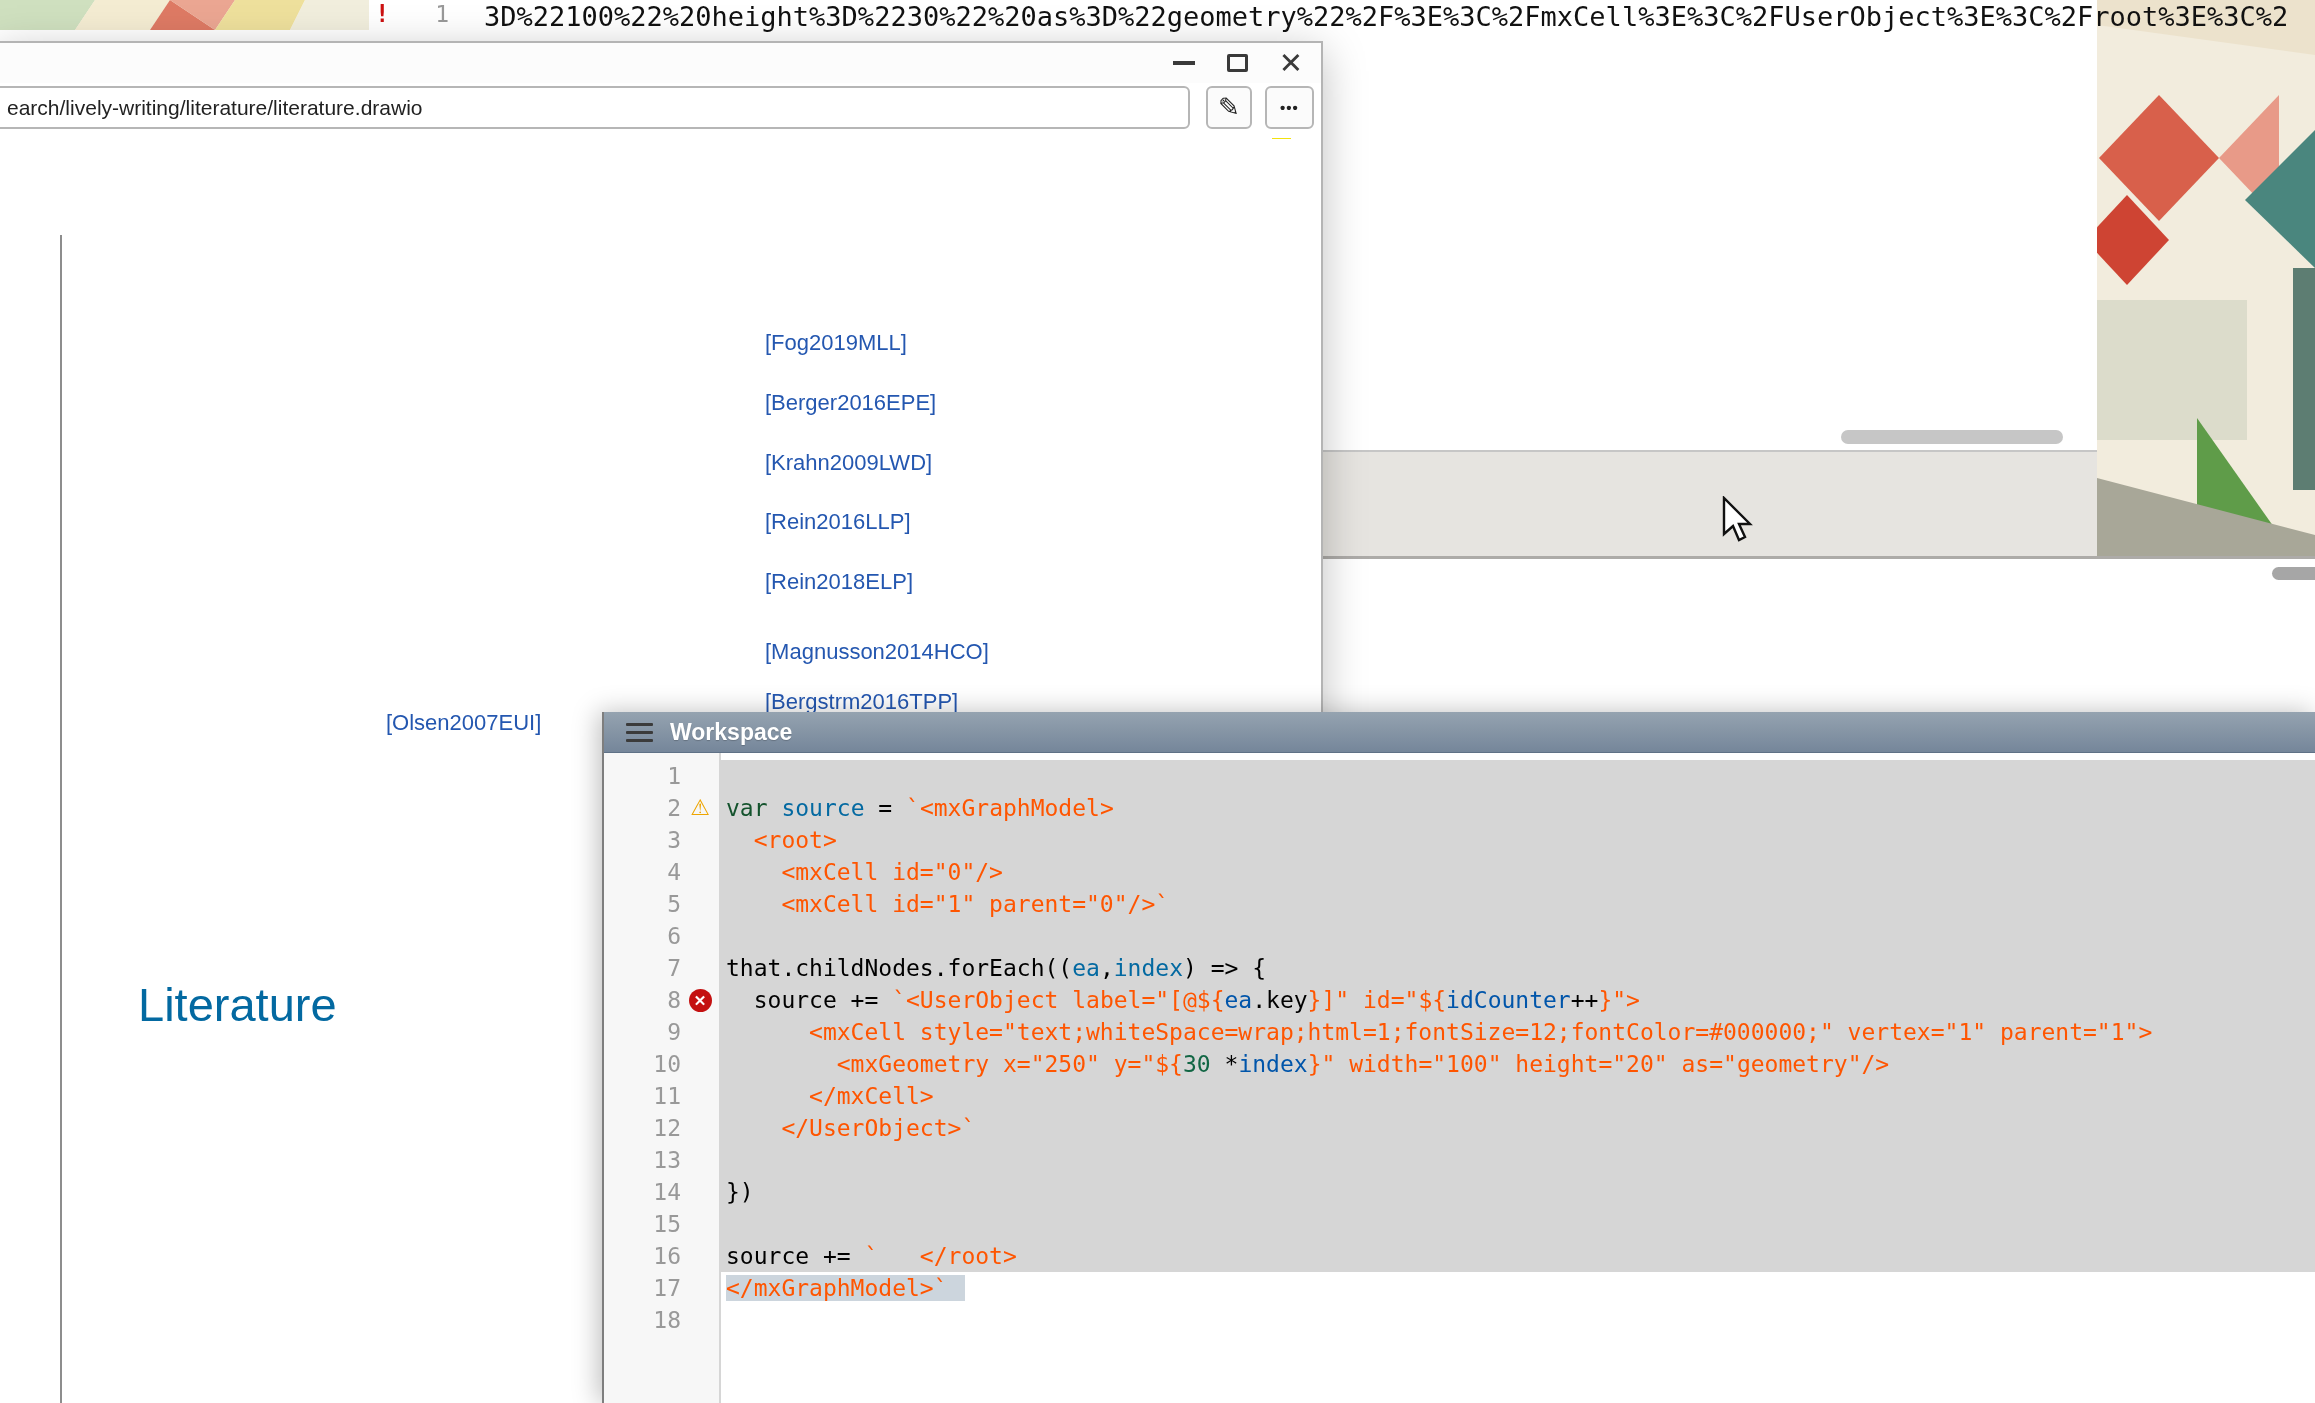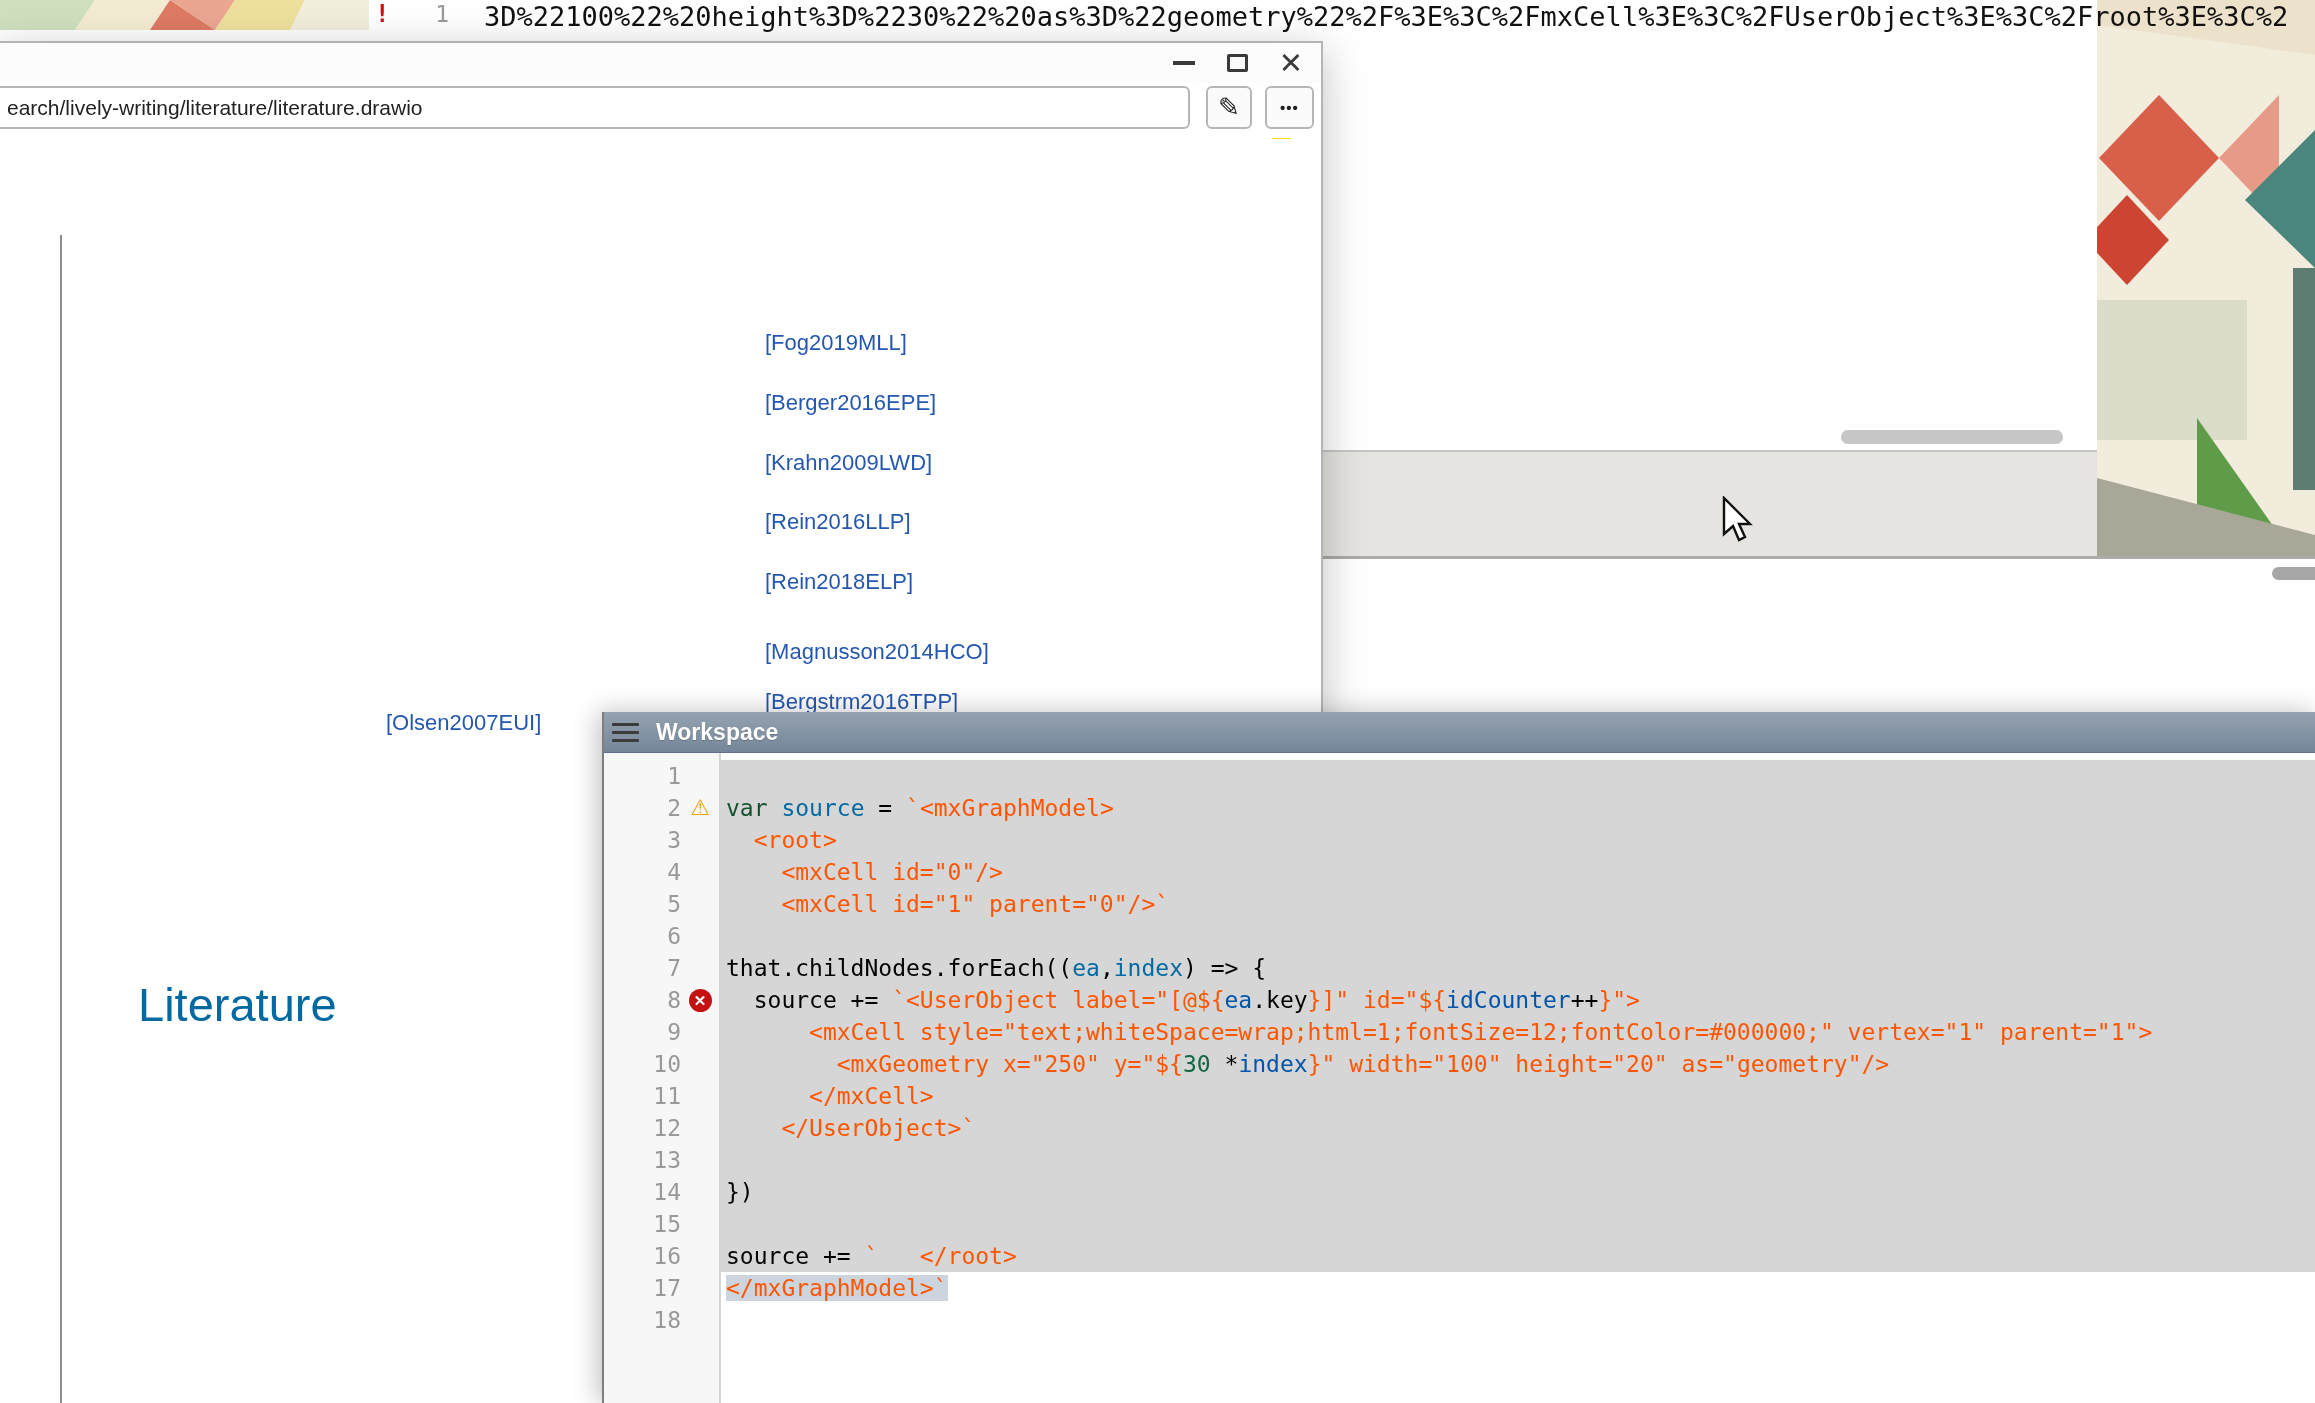--- a/index.html
+++ b/index.html
@@ -40,38 +40,38 @@
   .yellow-marker{position:absolute;left:1273px;top:95px;width:19px;height:19px;background:#f2e20e}
   .v-line{position:absolute;left:61px;top:96px;bottom:0;width:2px;background:#8d8d8d}
   .citation{position:absolute;left:766px;color:#2457b0;font-size:22px;white-space:nowrap}
   .citation-left{position:absolute;left:387px;top:571px;color:#2457b0;font-size:22px;white-space:nowrap}
   .dw-heading{position:absolute;left:139px;top:838px;color:#0369a1;font-size:47px}
 
   
   .ws-win{position:absolute;left:602px;top:712px;width:1714px;height:691px;background:#fff;
     border-left:2px solid #7e7e7e;box-shadow:-4px 0 24px rgba(0,0,0,.25);z-index:3}
   .ws-titlebar{position:absolute;left:0;top:0;right:0;height:41px;
-    background:linear-gradient(#95a3b0,#75869a);display:flex;align-items:center;padding-left:8px;border-bottom:1px solid #5f7186}
+    background:linear-gradient(#95a3b0,#75869a);display:flex;align-items:center;padding-left:22px;border-bottom:1px solid #5f7186}
   .hamburger{width:27px;display:flex;flex-direction:column;gap:5px}
   .hamburger i{display:block;height:3px;background:#3b3b3b;border-radius:1px}
   .ws-title{margin-left:17px;color:#fff;font-weight:bold;font-size:23px;text-shadow:0 1px 1px rgba(0,0,0,.2)}
   .ws-editor{position:absolute;left:0;top:41px;right:0;bottom:0;display:flex;background:#fff;
     font-family:"DejaVu Sans Mono",monospace;font-size:23px}
   .ws-gutter{width:117px;background:#f7f7f7;border-right:2px solid #d6d6d6;padding-top:7px}
   .gut-row{display:flex;height:32px;line-height:32px;align-items:center}
   .gnum{flex:1;text-align:right;color:#999;font-size:23px}
   .gslot{width:38px;height:32px;display:flex;align-items:center;justify-content:center}
   .gmark.warn{color:#eea500;font-size:22px;line-height:1;font-family:"DejaVu Sans",sans-serif}
   .gmark.error{width:23px;height:23px;border-radius:50%;background:#c41111;color:#fff;font-size:15px;line-height:23px;
     text-align:center;font-weight:bold;font-family:"Liberation Sans",sans-serif}
   .ws-code{flex:1;padding-top:7px;overflow:hidden}
   .code-line{height:32px;line-height:32px;white-space:pre;padding-left:5px}
   .code-line.sel{background:#d6d6d6}
   .code-line.last{background:#fff}
-  .code-line.last .line-text{background:#ccd5dd;padding-right:0}
+  .code-line.last .line-text{background:#ccd5dd;padding-right:17px}
   .tk-t{color:#000}
   .tk-k{color:#14532d}
   .tk-d{color:#0369a1}
   .tk-s{color:#ff5500}
   .tk-n{color:#116644}
   .tk-v{color:#0055aa}
 
   .cursor{position:absolute;left:1722px;top:496px;z-index:10}
 </style>
 </head>

